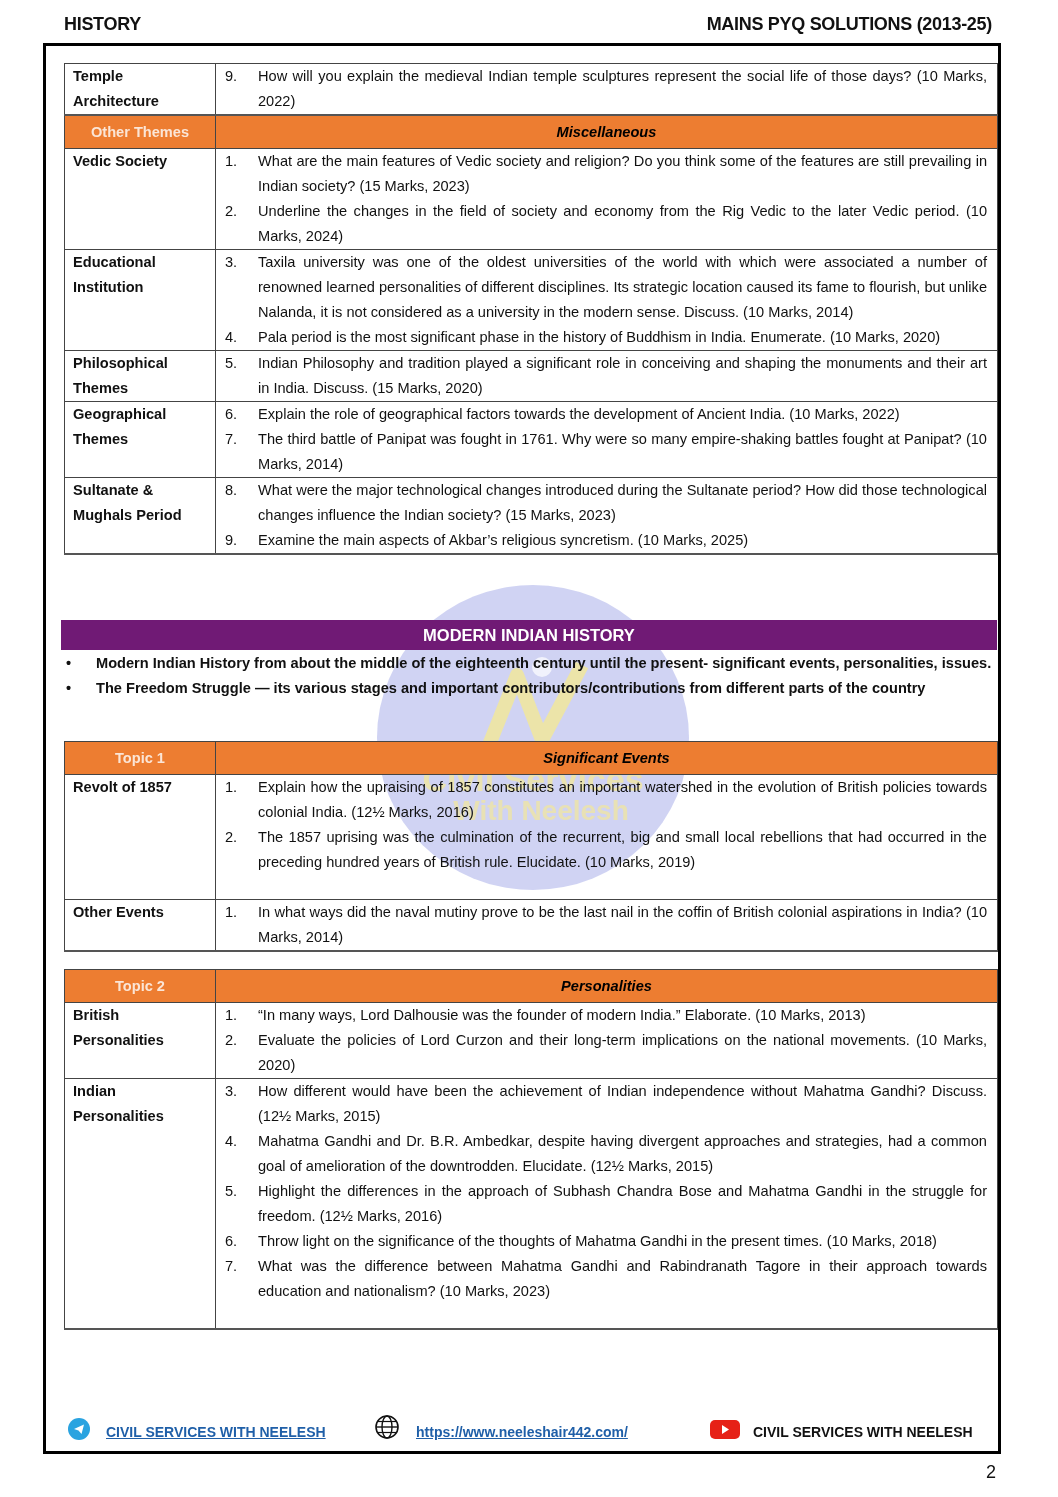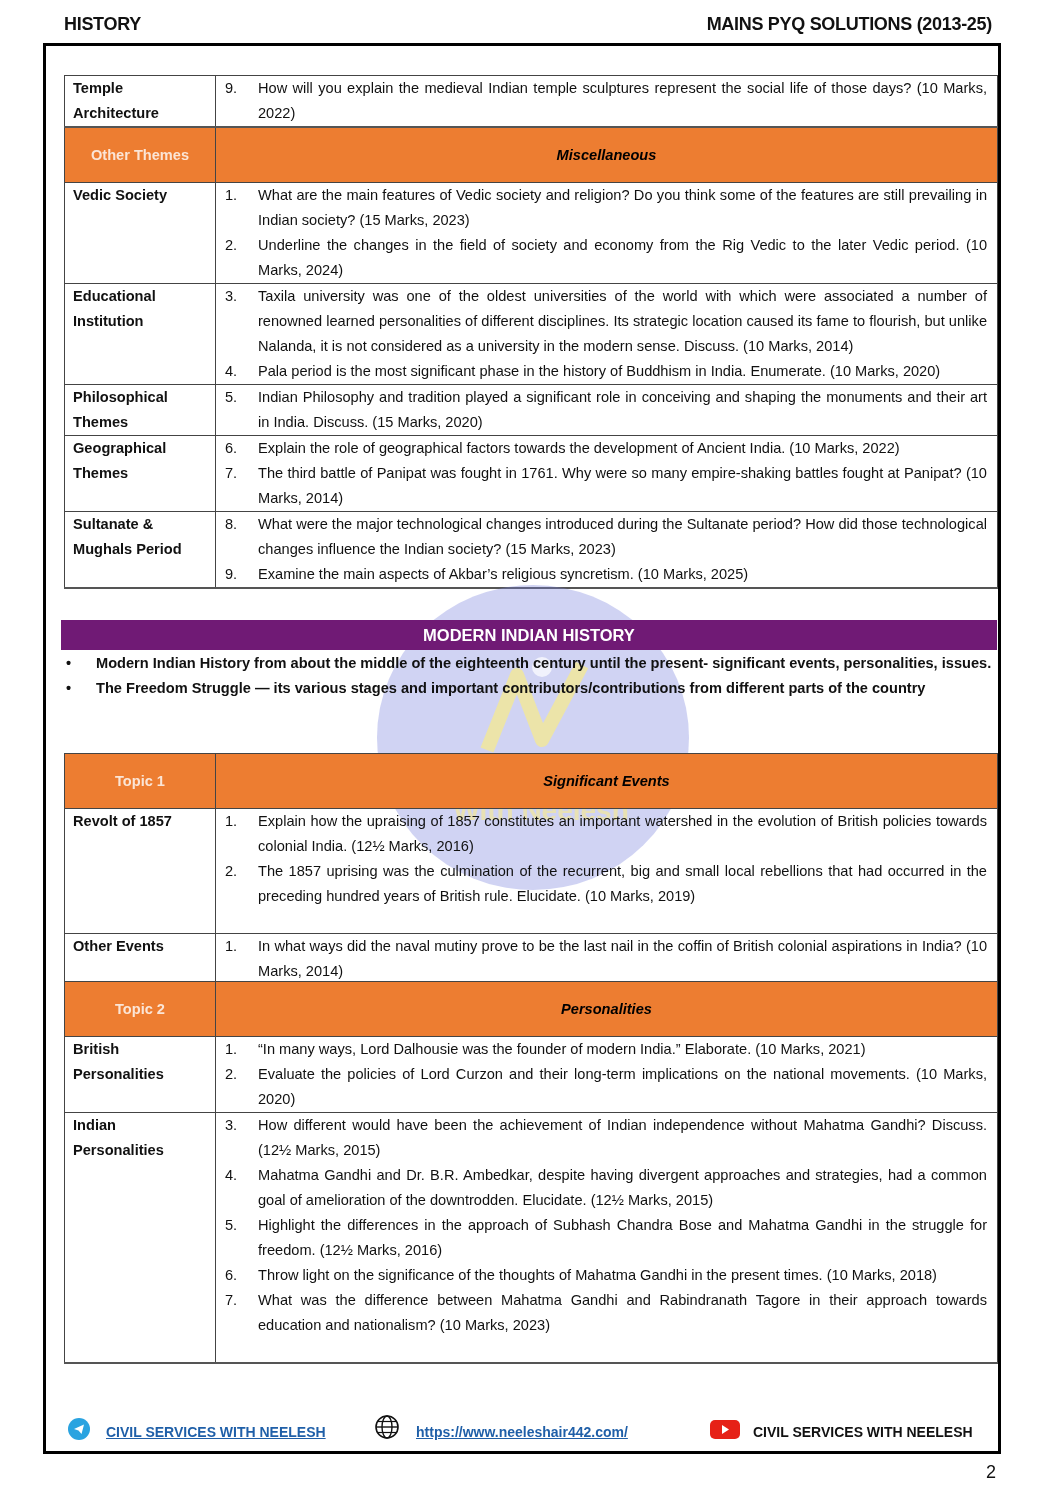--- a/index.html
+++ b/index.html
@@ -9,23 +9,23 @@
     font-family: "Liberation Sans", sans-serif; color: #111;
   }
   .hdr-left { position: absolute; left: 64px; top: 14px; font-weight: bold; font-size: 18px; letter-spacing: -0.3px; }
   .hdr-right { position: absolute; right: 66px; top: 14px; font-weight: bold; font-size: 18px; letter-spacing: -0.3px; }
   .frame {
     position: absolute; left: 43px; top: 43px; width: 958px; height: 1411px;
     border: 3px solid #000;
   }
   table.qt {
     position: absolute; left: 64px; width: 934px; border-collapse: collapse;
-    font-size: 14.6px; line-height: 25px; margin-top: 12px;
-  }
-  table.qt td, table.qt th { border: 1px solid #444; vertical-align: top; padding: 15px; }
+    font-size: 14.6px; line-height: 25px;
+  }
+  table.qt td, table.qt th { border: 1px solid #444; vertical-align: top; padding: 4px; }
   table.qt td.topic { width: 151px; font-weight: bold; padding: 0 8px; }
   table.qt td.qs { padding: 0 10px 0 0; }
   table.qt tr.orange th {
     background: #ed7d31; color: #fbe5d6; font-weight: bold; text-align: center;
     line-height: 24px; font-size: 14.6px;
   }
   table.qt tr.orange th.h1 { width: 151px; }
   table.qt tr.orange th.h2 { color: #000000; font-style: italic; }
   .q { display: flex; text-align: justify; }
   .q .n { width: 42px; flex: 0 0 42px; text-align: left; padding-left: 9px; }
@@ -206,21 +206,21 @@
       <th class="h1">Topic 2</th>
       <th class="h2">Personalities</th>
     </tr>
   </tbody>
   <tbody id="t3-body">
       <tr>
         <td class="topic">British Personalities</td>
         <td class="qs">
           <div class="q">
             <span class="n">1.</span>
-            <span class="t">“In many ways, Lord Dalhousie was the founder of modern India.” Elaborate. (10 Marks, 2021)</span>
+            <span class="t">“In many ways, Lord Dalhousie was the founder of modern India.” Elaborate. (10 Marks, 2013)</span>
           </div>
           <div class="q">
             <span class="n">2.</span>
             <span class="t">Evaluate the policies of Lord Curzon and their long-term implications on the national movements. (10 Marks, 2020)</span>
           </div>
         </td>
       </tr>
       <tr>
         <td class="topic tbl-bottom">Indian Personalities</td>
         <td class="qs tbl-bottom" style="padding-bottom: 24px;">

